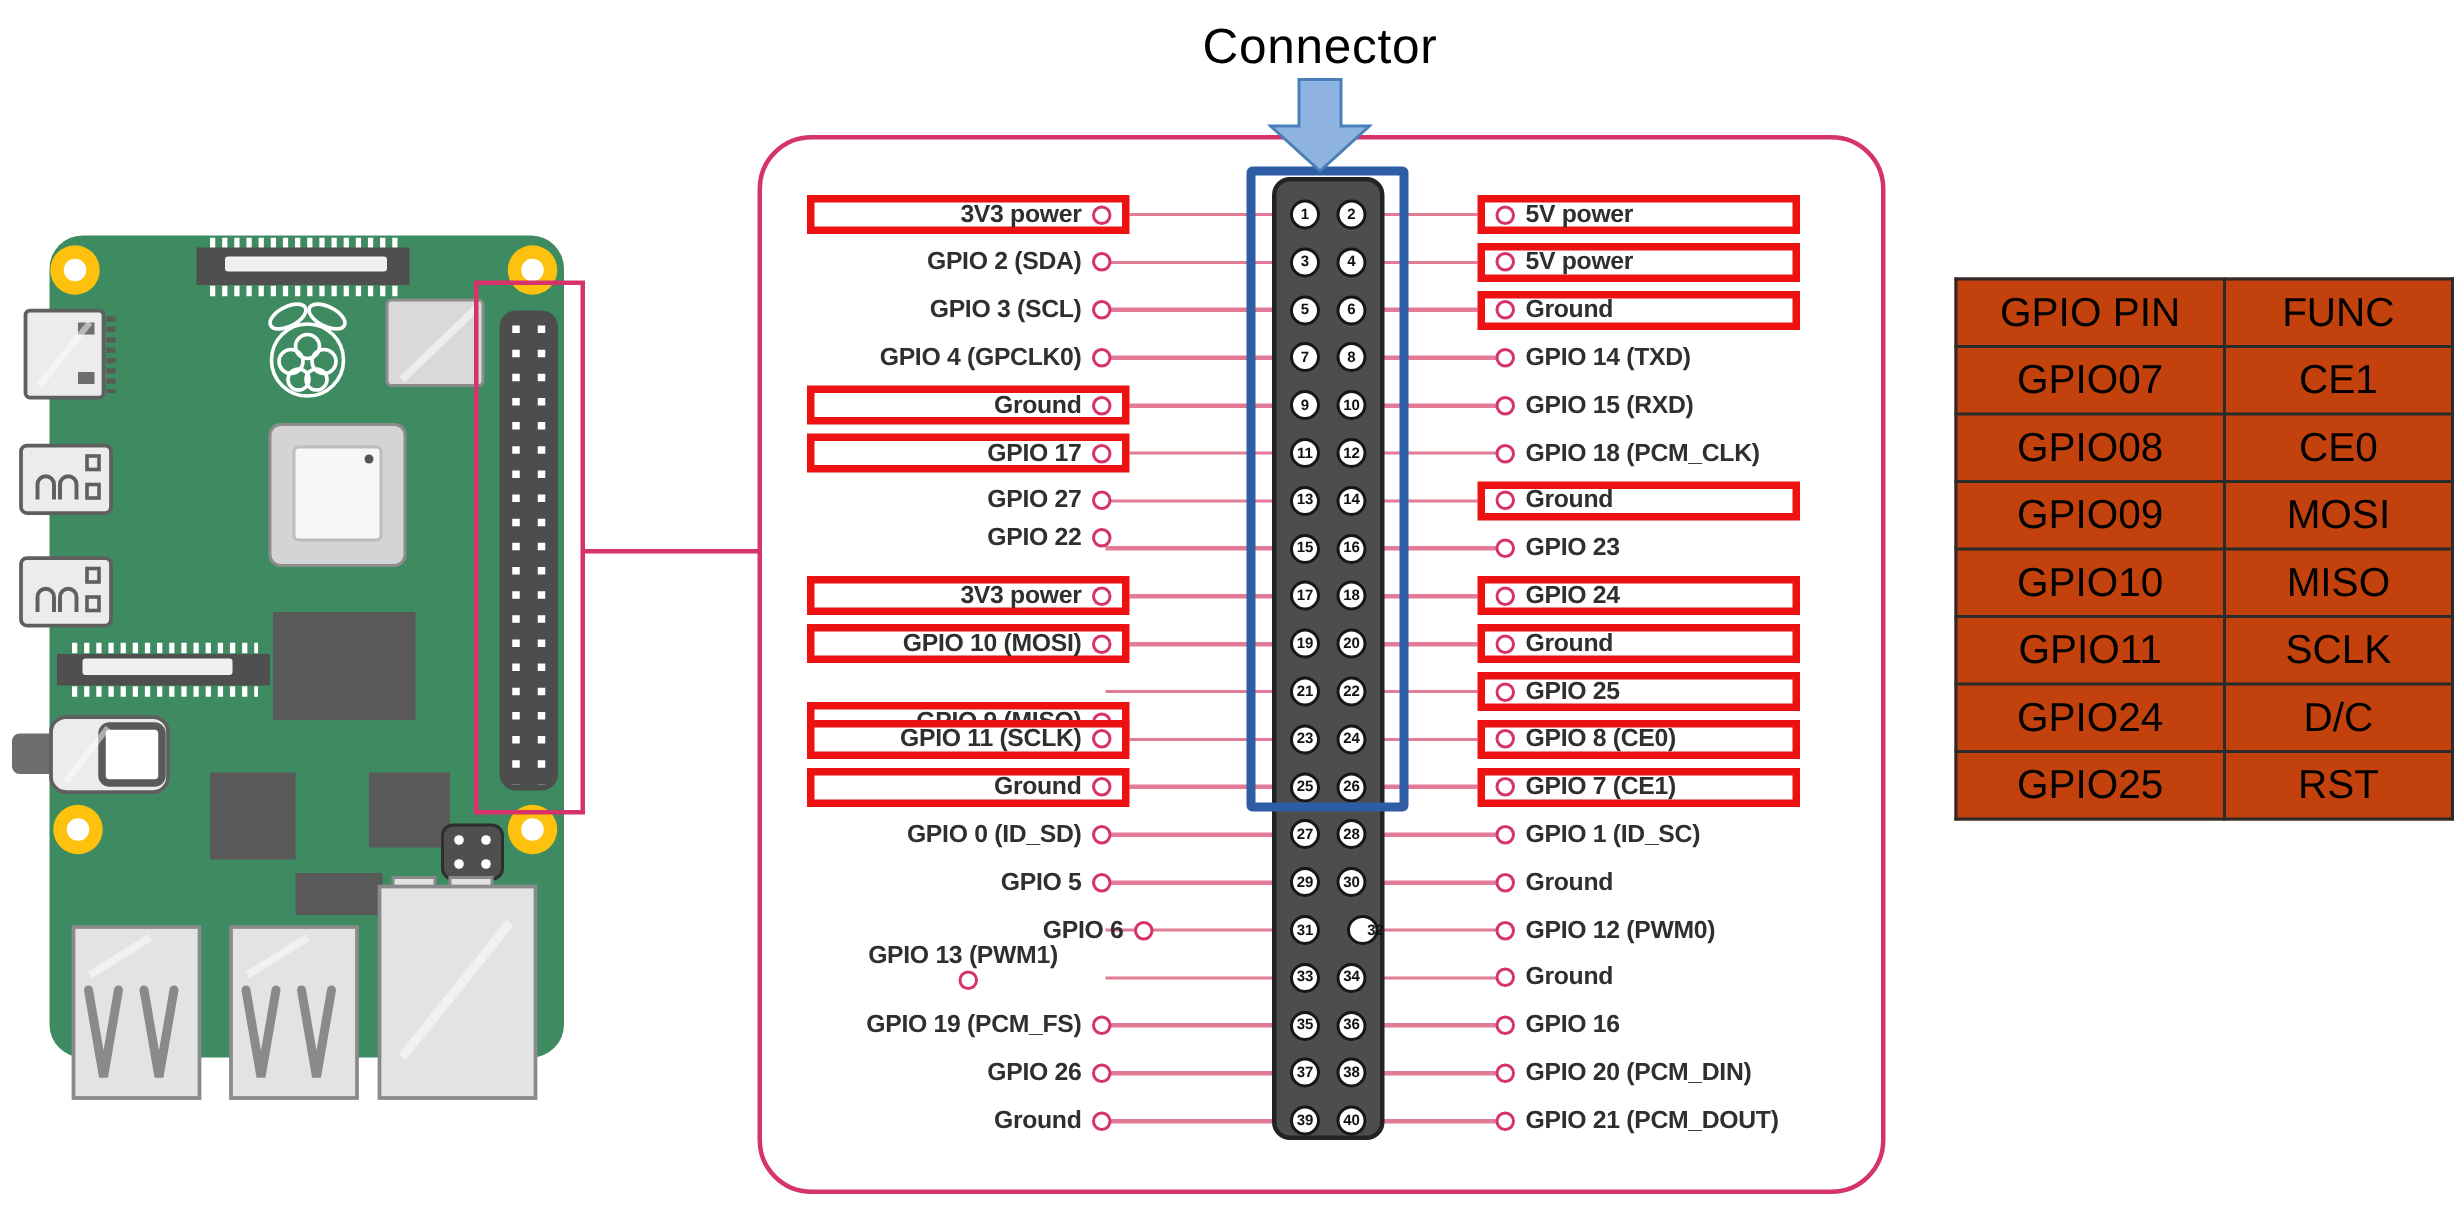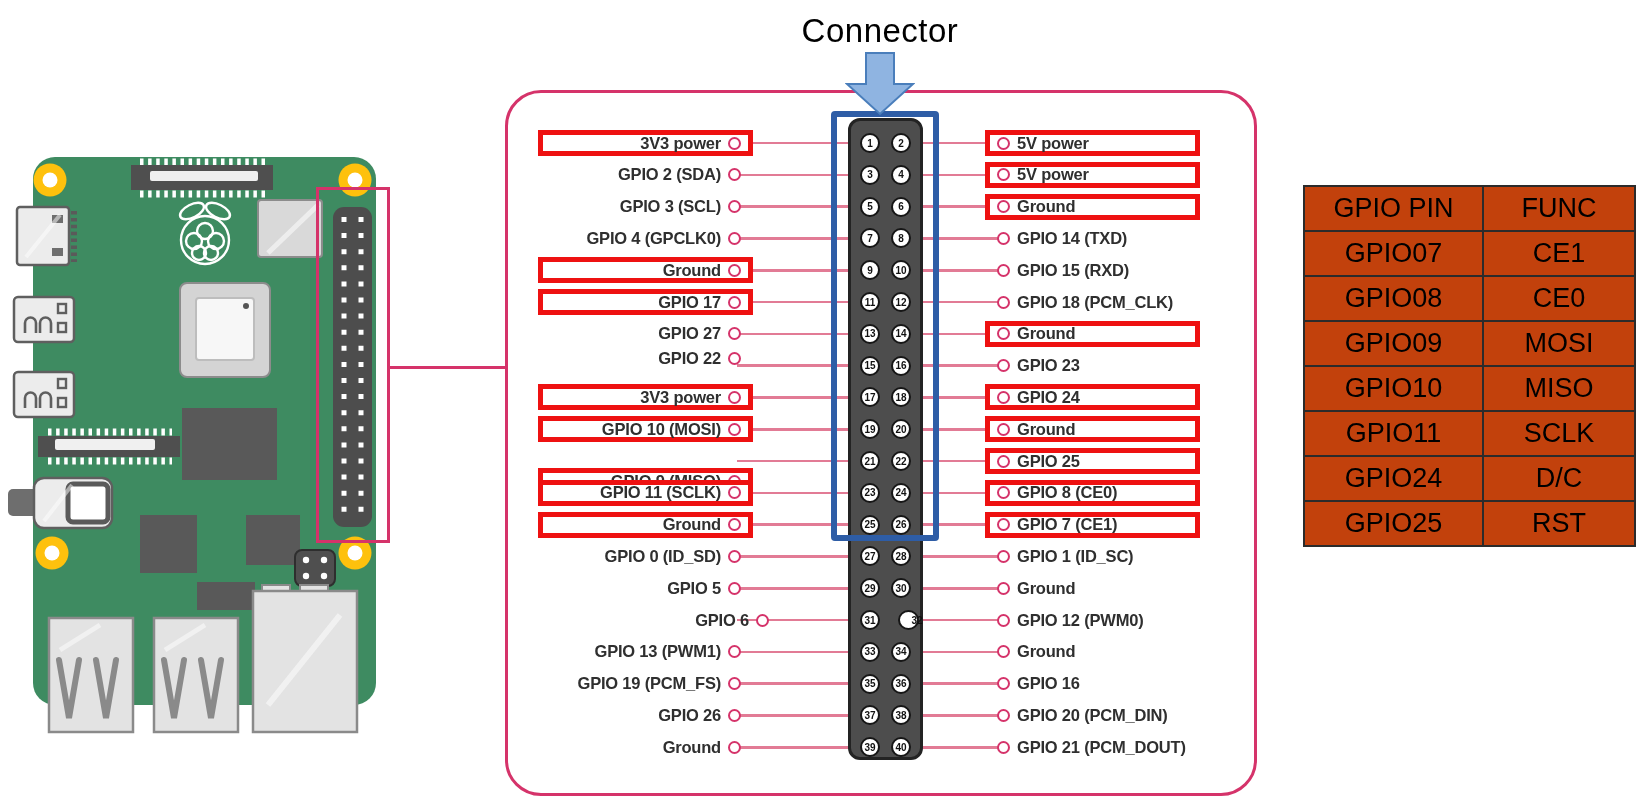--- a/index.html
+++ b/index.html
@@ -375,21 +375,21 @@
         <span class="donut"></span>
       </div>
       <div class="pin-label right" style="left: 985px; width: 215px; top: 607px;">
         <span class="donut"></span>
         <span>GPIO 12 (PWM0)</span>
       </div>
       <div class="pin-circle" style="left: 860px; top: 610px;">31</div>
       <div class="pin-circle" style="left: 898px; top: 610px; padding-left: 17px;">32</div>
       <div class="pin-line" style="left: 737px; width: 126px; top: 650.6px;"></div>
       <div class="pin-line" style="left: 904px; width: 102px; top: 650.6px;"></div>
-      <div class="pin-label left" style="left: 538px; width: 215px; top: 638.8px;">
+      <div class="pin-label left" style="left: 538px; width: 215px; top: 638.8px; flex-direction: column;">
         <span>GPIO 13 (PWM1)</span>
         <span class="donut"></span>
       </div>
       <div class="pin-label right" style="left: 985px; width: 215px; top: 638.8px;">
         <span class="donut"></span>
         <span>Ground</span>
       </div>
       <div class="pin-circle" style="left: 860px; top: 641.8px;">33</div>
       <div class="pin-circle" style="left: 891px; top: 641.8px;">34</div>
       <div class="pin-line" style="left: 737px; width: 126px; top: 682.4px;"></div>

